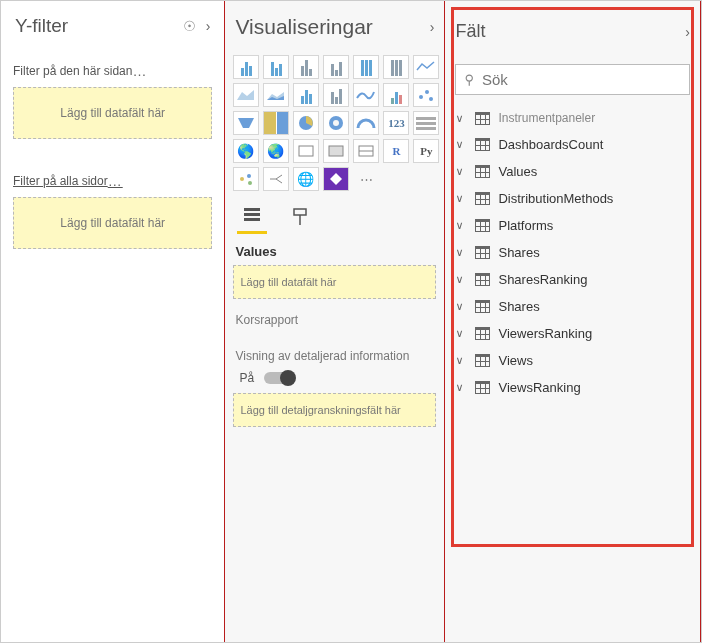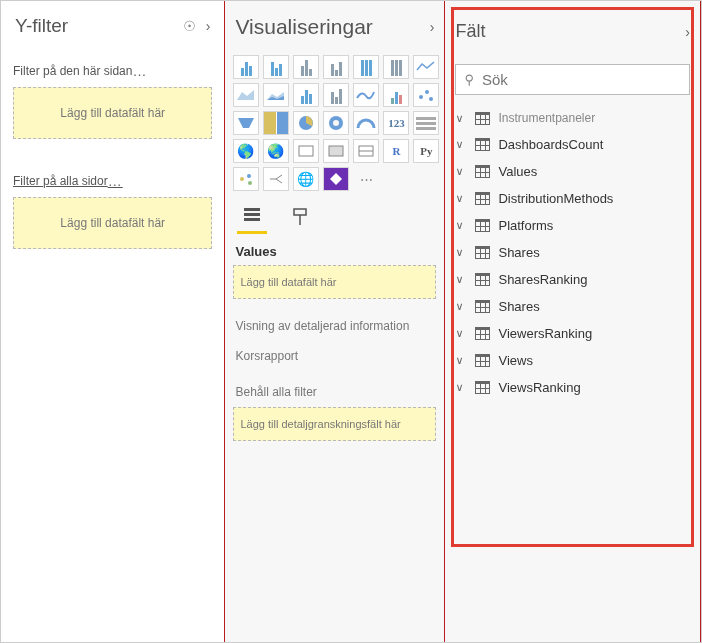--- a/index.html
+++ b/index.html
@@ -378,25 +378,28 @@
         <svg viewBox="0 0 20 20">
             <rect x="4" y="2" width="12" height="6" fill="none" stroke="#555" stroke-width="1.5"></rect>
             <line x1="10" y1="8" x2="10" y2="18" stroke="#555" stroke-width="1.5"></line>
           </svg>
       </div>
     </div>
 
     <div class="field-well-label">Values</div>
     <div class="drop-box small">Lägg till datafält här</div>
 
+    <div class="sub-label" style="margin-top:8px;">Korsrapport</div>
+
     <div class="sub-label">Visning av detaljerad information</div>
 
-    <div class="sub-label" style="margin-top:8px;">Korsrapport</div>
-
-    <div class="sub-label">Behåll alla filter</div>
+    <div class="toggle-row">
+      <span>På</span>
+      <div class="toggle on"></div>
+    </div>
 
     <div class="drop-box small">Lägg till detaljgranskningsfält här</div>
   </div>
 
   <div class="panel fields">
     <div class="fields-highlight"></div>
 
     <div class="panel-header">
       <span class="panel-title" style="font-size:18px;">Fält</span>
       <span class="chev">›</span>

